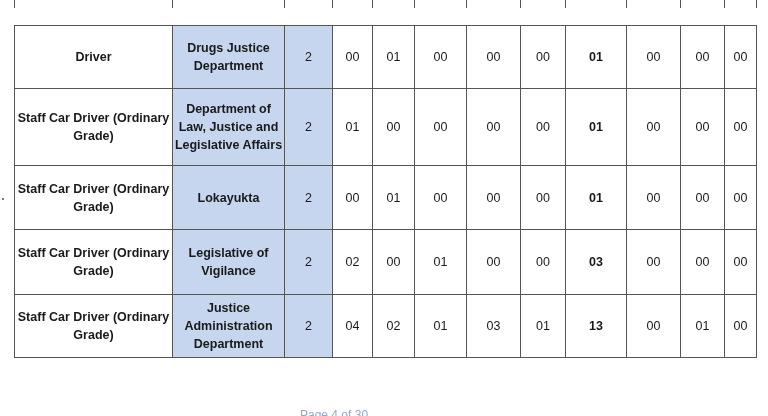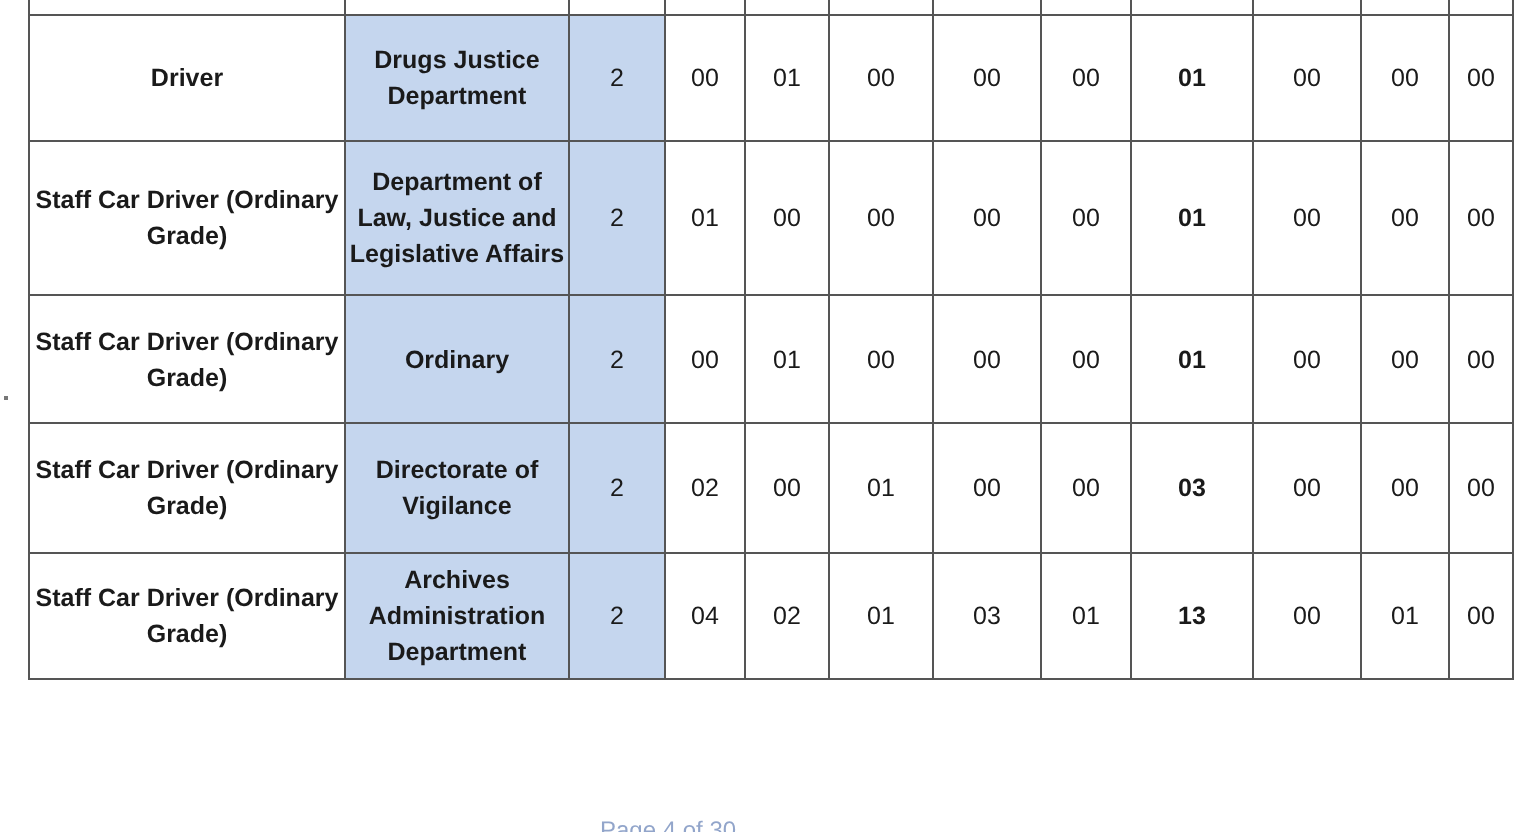--- a/index.html
+++ b/index.html
@@ -1,20 +1,20 @@
 <!DOCTYPE html>
 <html><head>
 <meta charset="utf-8">
 <style>
   html, body { margin:0; padding:0; }
   body { width:768px; height:416px; background:#ffffff; overflow:hidden; position:relative;
          font-family: "Liberation Sans", "DejaVu Sans", sans-serif; color:#1a1a1a; }
   .top-stub { position:absolute; left:14px; top:0; width:742px; height:8px; }
   .top-stub .v { position:absolute; top:0; width:1px; height:8px; background:#555; }
-  table.grid { position:absolute; left:14px; top:7px; border-collapse:collapse; table-layout:fixed; }
+  table.grid { position:absolute; left:14px; top:25px; border-collapse:collapse; table-layout:fixed; }
   table.grid td { border:1px solid #555; text-align:center; vertical-align:middle; padding:0; font-size:12.5px; }
   td.post { font-weight:bold; font-size:12.5px; line-height:18px; }
   td.dept { background:#c5d6ee; font-weight:bold; line-height:18px; }
   td.num2 { background:#c5d6ee; vertical-align:top; padding-top:12px; }
   td.n { }
   td.b { font-weight:bold; }
   td.low { vertical-align:middle; padding-top:20px; }
   .footer { position:absolute; left:300px; top:408px; font-size:12px; color:#4a6aa8; opacity:0.6; }
   .tick { position:absolute; left:2px; top:198px; width:2px; height:2px; background:#777; }
 </style>
@@ -78,49 +78,49 @@
         <td class="n">00</td>
         <td class="n">00</td>
         <td class="n">00</td>
         <td class="n b">01</td>
         <td class="n">00</td>
         <td class="n">00</td>
         <td class="n">00</td>
       </tr>
       <tr style="height: 64px;">
         <td class="post">Staff Car Driver (Ordinary Grade)</td>
-        <td class="dept">Ordinary</td>
+        <td class="dept">Lokayukta</td>
         <td class="num2">2</td>
         <td class="n">00</td>
         <td class="n">01</td>
         <td class="n">00</td>
         <td class="n">00</td>
         <td class="n">00</td>
         <td class="n b">01</td>
         <td class="n">00</td>
         <td class="n low">00</td>
         <td class="n low">00</td>
       </tr>
       <tr style="height: 65px;">
         <td class="post">Staff Car Driver (Ordinary Grade)</td>
-        <td class="dept">Directorate of Vigilance</td>
+        <td class="dept">Legislative of Vigilance</td>
         <td class="num2">2</td>
         <td class="n">02</td>
         <td class="n">00</td>
         <td class="n">01</td>
         <td class="n">00</td>
         <td class="n">00</td>
         <td class="n b">03</td>
         <td class="n low">00</td>
         <td class="n low">00</td>
         <td class="n low">00</td>
       </tr>
       <tr style="height: 63px;">
         <td class="post">Staff Car Driver (Ordinary Grade)</td>
-        <td class="dept">Archives Administration Department</td>
+        <td class="dept">Justice Administration Department</td>
         <td class="num2">2</td>
         <td class="n">04</td>
         <td class="n">02</td>
         <td class="n">01</td>
         <td class="n">03</td>
         <td class="n">01</td>
         <td class="n b">13</td>
         <td class="n low">00</td>
         <td class="n low">01</td>
         <td class="n low">00</td>

